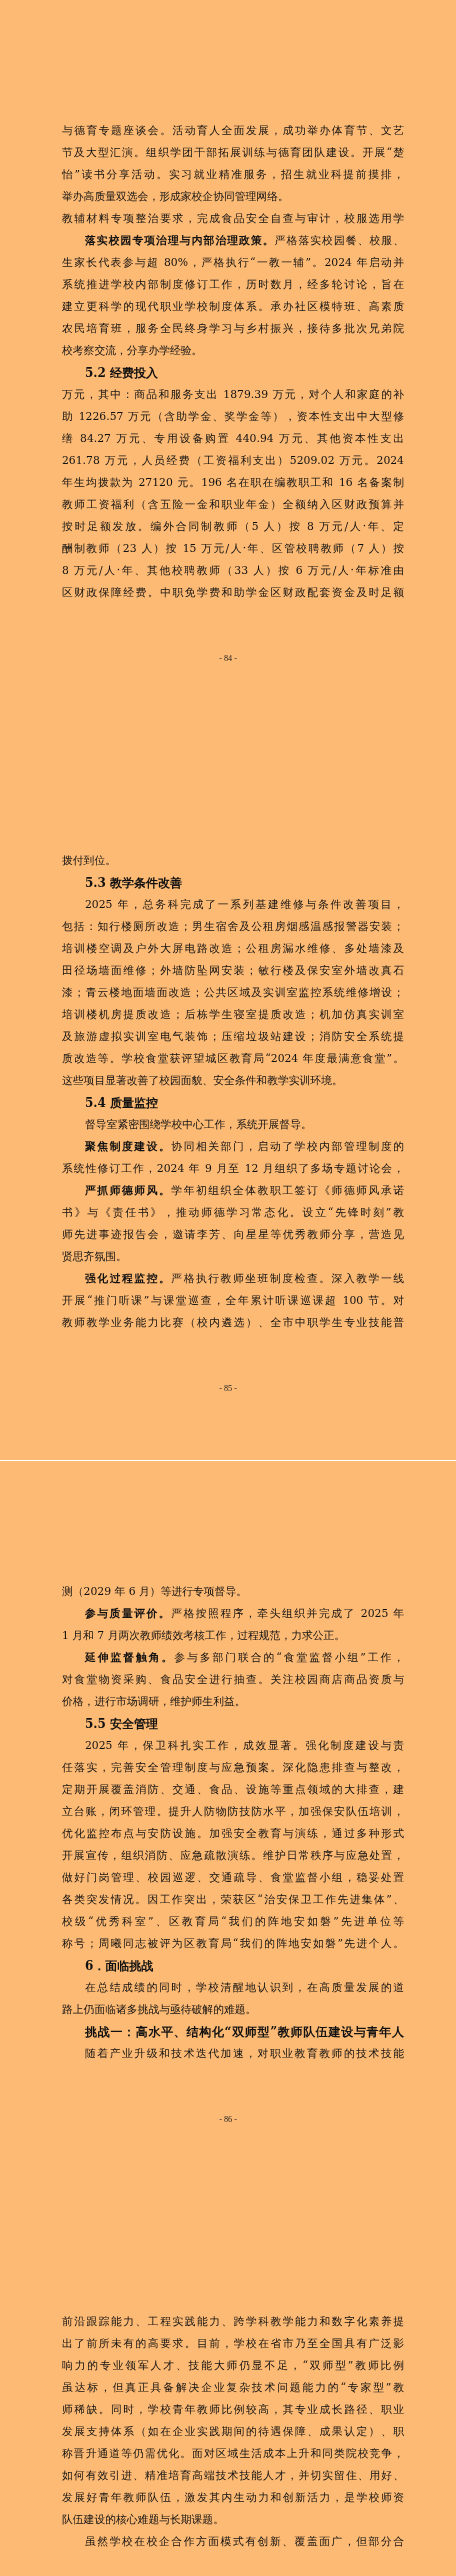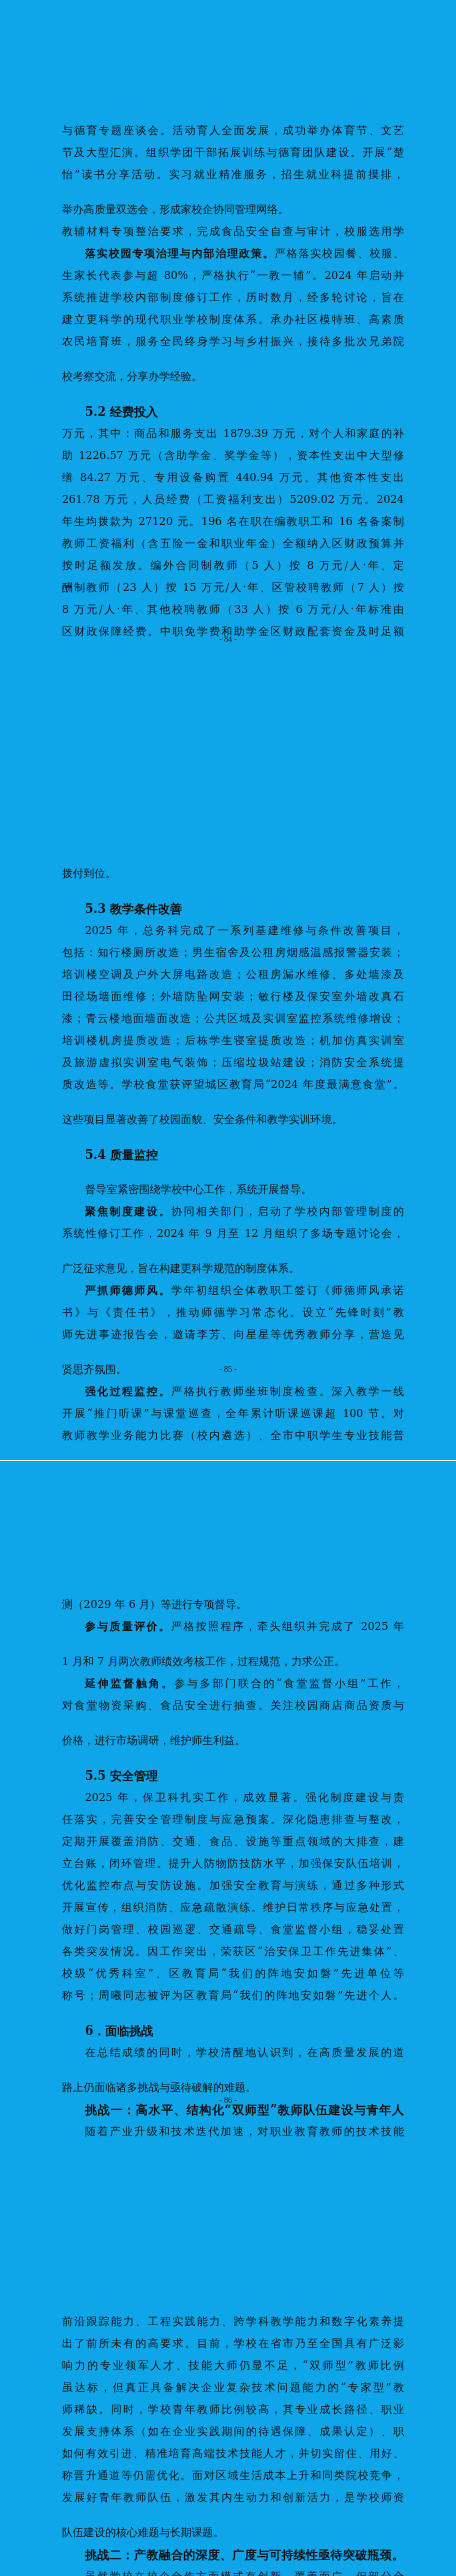--- a/index.html
+++ b/index.html
@@ -1,26 +1,26 @@
 <!DOCTYPE html>
 <html style="font-size:8.2px"><head>
 <meta charset="utf-8">
 <style>
   html, body { margin: 0; padding: 0; background: #ffffff; }
   body { width: 456px; height: 2921px; position: relative; overflow: hidden;
          font-family: "DejaVu Serif", "Liberation Serif", serif; color: #111; }
-  .page { position: absolute; left: 0; width: 456px; height: 730px; background: #0ea5e9; }
+  .page { position: absolute; left: 0; width: 456px; height: 730px; background: #fdba74; }
   .text-block { position: absolute; left: 62px; width: 342px; top: 120px; }
   .line { height: 22px; line-height: 22px; font-size: 10.8px; white-space: nowrap;
           text-align: justify; text-align-last: justify; overflow: visible; }
-  .line.last { text-align-last: left; margin-top: 13px; }
+  .line.last { text-align-last: left; }
   .line.indent { padding-left: 23px; }
   .line .b { font-weight: bold; }
   .line.heading { font-weight: bold; font-size: 12px; }
-  .page-number { position: absolute; left: 0; width: 456px; top: 634px; text-align: center;
+  .page-number { position: absolute; left: 0; width: 456px; top: 653px; text-align: center;
                  font-size: 8.2px; line-height: 12.4px; color: #222;
                  font-family: "Liberation Serif", "DejaVu Serif", serif; }
 </style>
 </head>
 <body>
 
 <div id="doc">
     <div class="page" style="top: 0px;">
       <div class="text-block">
         <div class="line"><span>与德育专题座谈会。活动育人全面发展，成功举办体育节、文艺</span></div>
@@ -58,21 +58,20 @@
         <div class="line"><span>田径场墙面维修；外墙防坠网安装；敏行楼及保安室外墙改真石</span></div>
         <div class="line"><span>漆；青云楼地面墙面改造；公共区域及实训室监控系统维修增设；</span></div>
         <div class="line"><span>培训楼机房提质改造；后栋学生寝室提质改造；机加仿真实训室</span></div>
         <div class="line"><span>及旅游虚拟实训室电气装饰；压缩垃圾站建设；消防安全系统提</span></div>
         <div class="line"><span>质改造等。学校食堂获评望城区教育局“2024 年度最满意食堂”。</span></div>
         <div class="line last"><span>这些项目显著改善了校园面貌、安全条件和教学实训环境。</span></div>
         <div class="line indent last heading">5.4 质量监控</div>
         <div class="line indent last"><span>督导室紧密围绕学校中心工作，系统开展督导。</span></div>
         <div class="line indent"><span class="b">聚焦制度建设。</span><span>协同相关部门，启动了学校内部管理制度的</span></div>
         <div class="line"><span>系统性修订工作，2024 年 9 月至 12 月组织了多场专题讨论会，</span></div>
-        <div class="line last"><span>广泛征求意见，旨在构建更科学规范的制度体系。</span></div>
         <div class="line indent"><span class="b">严抓师德师风。</span><span>学年初组织全体教职工签订《师德师风承诺</span></div>
         <div class="line"><span>书》与《责任书》，推动师德学习常态化。设立“先锋时刻”教</span></div>
         <div class="line"><span>师先进事迹报告会，邀请李芳、向星星等优秀教师分享，营造见</span></div>
         <div class="line last"><span>贤思齐氛围。</span></div>
         <div class="line indent"><span class="b">强化过程监控。</span><span>严格执行教师坐班制度检查。深入教学一线</span></div>
         <div class="line"><span>开展“推门听课”与课堂巡查，全年累计听课巡课超 100 节。对</span></div>
         <div class="line"><span>教师教学业务能力比赛（校内遴选）、全市中职学生专业技能普</span></div>
       </div>
       <div class="page-number">- 85 -</div>
     </div>
@@ -104,22 +103,21 @@
       <div class="page-number">- 86 -</div>
     </div>
     <div class="page" style="top: 2191px;">
       <div class="text-block">
         <div class="line"><span>前沿跟踪能力、工程实践能力、跨学科教学能力和数字化素养提</span></div>
         <div class="line"><span>出了前所未有的高要求。目前，学校在省市乃至全国具有广泛影</span></div>
         <div class="line"><span>响力的专业领军人才、技能大师仍显不足，“双师型”教师比例</span></div>
         <div class="line"><span>虽达标，但真正具备解决企业复杂技术问题能力的“专家型”教</span></div>
         <div class="line"><span>师稀缺。同时，学校青年教师比例较高，其专业成长路径、职业</span></div>
         <div class="line"><span>发展支持体系（如在企业实践期间的待遇保障、成果认定）、职</span></div>
+        <div class="line"><span>称晋升通道等仍需优化。面对区域生活成本上升和同类院校竞争，</span></div>
         <div class="line"><span>如何有效引进、精准培育高端技术技能人才，并切实留住、用好、</span></div>
-        <div class="line"><span>称晋升通道等仍需优化。面对区域生活成本上升和同类院校竞争，</span></div>
         <div class="line"><span>发展好青年教师队伍，激发其内生动力和创新活力，是学校师资</span></div>
         <div class="line last"><span>队伍建设的核心难题与长期课题。</span></div>
-        <div class="line indent heading">挑战二：产教融合的深度、广度与可持续性亟待突破瓶颈。</div>
         <div class="line indent"><span>虽然学校在校企合作方面模式有创新、覆盖面广，但部分合</span></div>
       </div>
     </div>
   </div>
 
 
 </body></html>

